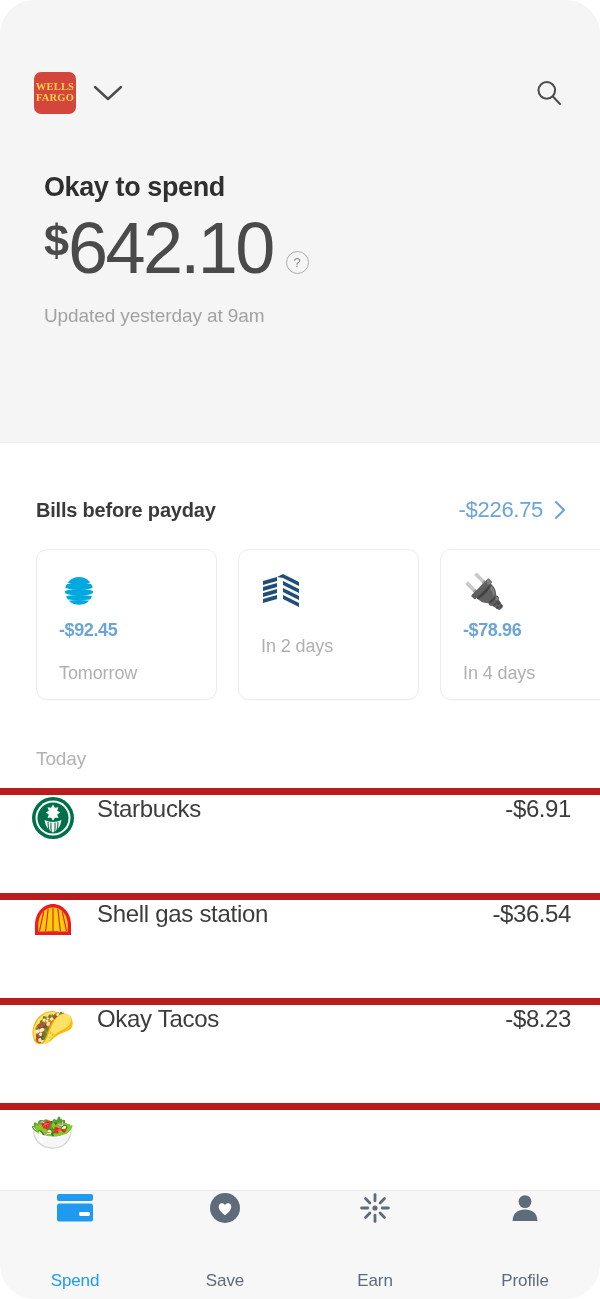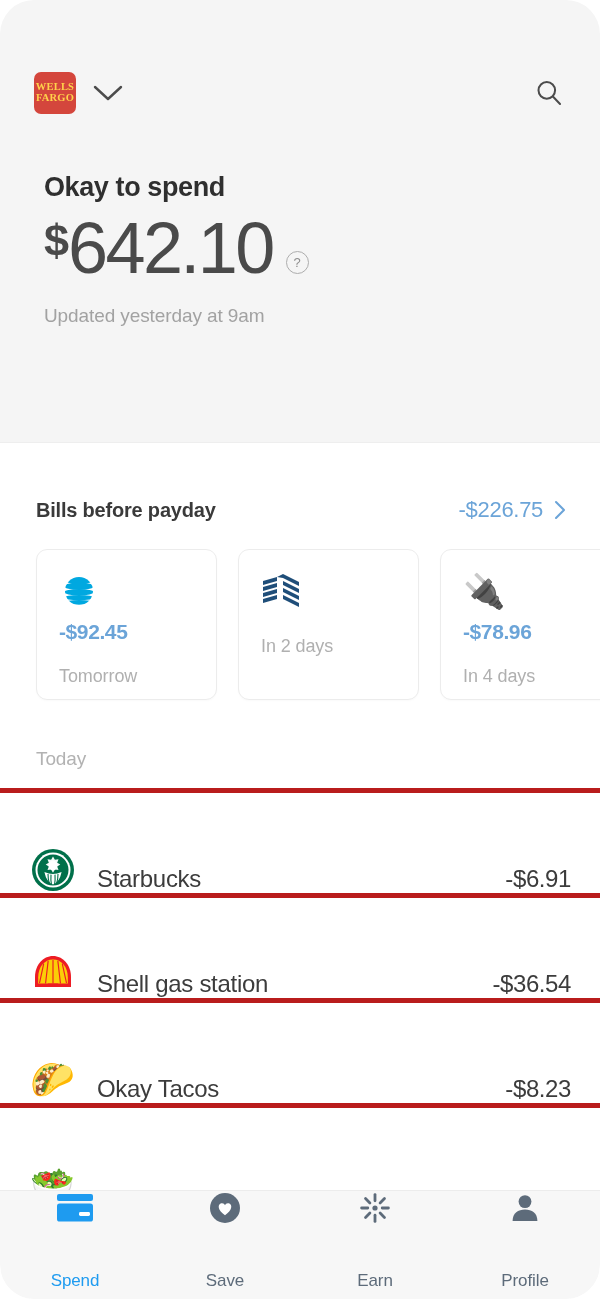--- a/index.html
+++ b/index.html
@@ -167,21 +167,21 @@
   }
   .bill-icon {
     height: 46px;
     display: flex;
     align-items: center;
     font-size: 34px;
     line-height: 1;
   }
   .bill-amt {
     margin-top: 6px;
-    font-size: 21px;
+    font-size: 18px;
     font-weight: bold;
     color: #6ba4d8;
     letter-spacing: -0.4px;
   }
   .bill-when {
     margin-top: 22px;
     font-size: 18px;
     color: #b0b0b0;
     letter-spacing: -0.1px;
   }
@@ -189,24 +189,24 @@
   
   .tx-daylabel {
     padding: 22px 0 18px 36px;
     font-size: 19px;
     color: #b2b2b2;
     letter-spacing: -0.1px;
   }
 
   .tx-row {
     display: flex;
-    align-items: flex-end;
+    align-items: flex-start;
     height: 105px;
     padding: 0 29px 0 30px;
-    border-top: 5px solid #b91c1c;
+    border-top: 7px solid #b91c1c;
   }
   .tx-ico {
     width: 46px;
     height: 46px;
     flex: none;
     display: flex;
     align-items: center;
     justify-content: center;
     font-size: 36px;
     line-height: 1;

